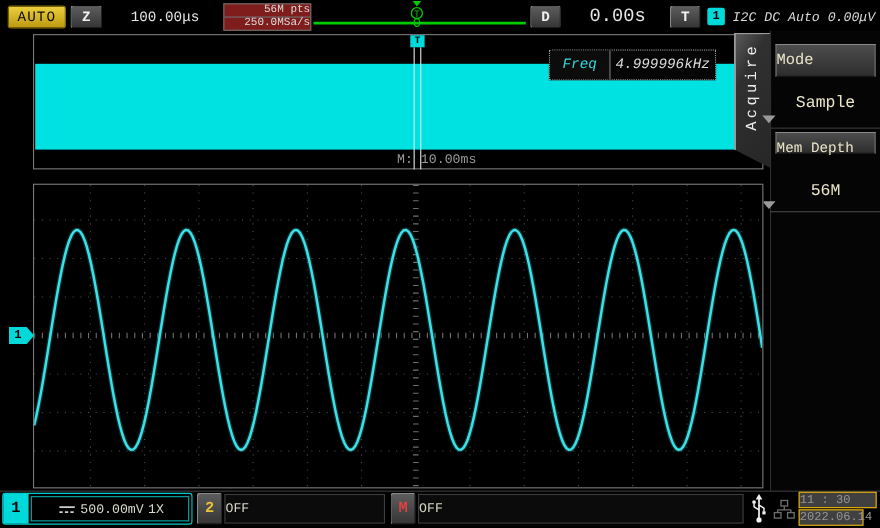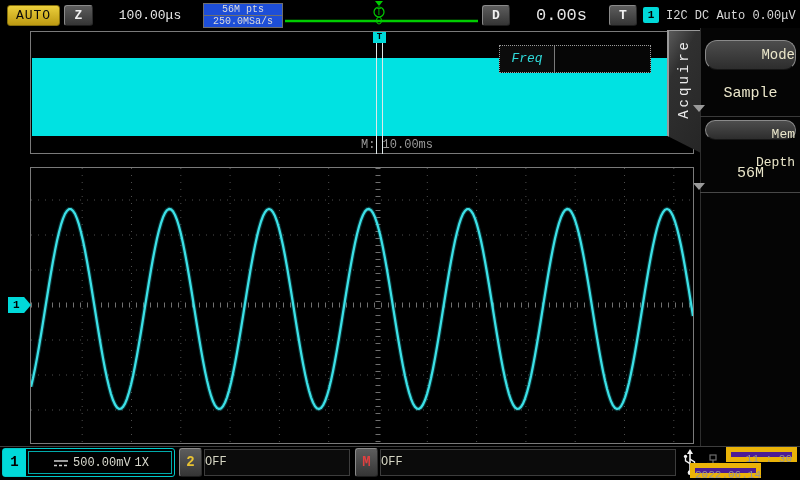--- a/index.html
+++ b/index.html
@@ -5,48 +5,48 @@
   html,body{margin:0;padding:0;background:#000;}
   #screen{position:relative;width:800px;height:480px;background:#000;overflow:hidden;
           font-family:"Liberation Mono","DejaVu Sans Mono",monospace;color:#d8d8d8;}
   .abs{position:absolute;box-sizing:border-box;}
   .btn-raised{background:linear-gradient(#5d5d5d,#353535);border:1px solid #8a8a8a;
               border-bottom-color:#1c1c1c;border-right-color:#2a2a2a;border-radius:3px;
               color:#f0f0f0;font-weight:bold;text-align:center;}
   .auto-btn{background:linear-gradient(#eccf3c,#bd9a12);border:1px solid #86700c;
             border-radius:3px;color:#0a0a0a;font-weight:normal;text-align:center;letter-spacing:1px;}
   .readout{color:#e6e6e6;text-align:center;}
-  .membox{background:#1d4ed8;border:1px solid #6e6e6e;font-size:10px;line-height:11px;
-          text-align:center;color:#dcdcdc;}
+  .membox{background:#7f1d1d;border:1px solid #6e6e6e;font-size:10px;line-height:11px;
+          text-align:right;color:#dcdcdc;}
   .membox .row2{border-top:1px solid #6e6e6e;}
   .badge-cyan{background:#00d9d9;color:#000;font-weight:bold;text-align:center;border-radius:2px;}
   .panel-border{border:1px solid #7a7a7a;background:#000;}
   .freq-box{border:1px dotted #9a9a9a;display:flex;background:#060606;font-style:italic;}
   .freq-label{width:54px;background:#0c0c0c;color:#2fd9d9;text-align:center;line-height:26px;
               font-size:13px;border-right:1px solid #7a7a7a;}
   .freq-value{flex:1;color:#dcdcdc;text-align:center;line-height:26px;font-size:13px;}
   .acq-tab{background:linear-gradient(120deg,#5a5a5a 0%,#303030 28%,#262626 100%);
            border-left:2px solid #9a9a9a;border-top:1px solid #9a9a9a;
            clip-path:polygon(0 0,100% 0,100% 100%,0 86%);}
   .acq-text{position:absolute;left:7px;top:8px;writing-mode:vertical-rl;transform:rotate(180deg);
             color:#ececec;font-size:14px;letter-spacing:3px;}
   .side-btn{background:linear-gradient(#4d4d4d,#2d2d2d);border:1px solid #8a8a8a;
-            border-bottom-color:#161616;border-radius:12px;color:#eae6ca;text-align:right;padding-left:44px;}
+            border-bottom-color:#161616;border-radius:0;color:#eae6ca;text-align:left;}
   .side-val{color:#eae6ca;text-align:center;}
   .tri-down{width:0;height:0;border-left:6px solid transparent;border-right:6px solid transparent;
             border-top:7px solid #9a9a9a;}
   .sep{background:#3a3a3a;height:1px;}
   .ch1-group{border:1px solid #00c9c9;border-radius:3px;background:#000;display:flex;}
   .ch1-badge{width:23px;background:#00d9d9;color:#000;font-weight:bold;font-size:14px;
              text-align:center;line-height:27px;}
   .ch1-valbox{flex:1;margin:2px;border:1px solid #00aaaa;display:flex;align-items:center;
               gap:4px;padding-left:24px;color:#d8d8cd;font-size:12px;}
   .off-box{border:1px solid #3d3d3d;background:#0b0b0b;color:#d6d6c4;font-size:12px;
            text-align:left;}
-  .dtbox{border:5px solid #eab308;color:#959595;font-size:11px;text-align:right;background:#4c1d95;}
+  .dtbox{border:1px solid #eab308;color:#959595;font-size:11px;text-align:left;background:#404040;}
   .mk{color:#9a9a9a;font-size:12px;}
 </style>
 </head>
 <body>
 
 <div id="screen">
 
   <div class="abs auto-btn" style="left:7px;top:5px;width:53px;height:21px;line-height:19px;font-size:13px;">AUTO</div>
 
   <div class="abs btn-raised" style="left:64px;top:5px;width:29px;height:21px;line-height:19px;font-size:13px;">Z</div>
@@ -67,27 +67,28 @@
   </svg>
 
   <div class="abs btn-raised" style="left:482px;top:5px;width:28px;height:21px;line-height:19px;font-size:13px;">D</div>
 
   <div class="abs readout" style="left:515px;top:5px;width:72px;line-height:21px;font-size:17px;text-align:right;">0.00s</div>
 
   <div class="abs btn-raised" style="left:609px;top:5px;width:28px;height:21px;line-height:19px;font-size:13px;">T</div>
 
   <div class="abs badge-cyan" style="left:643px;top:7px;width:16px;height:16px;line-height:16px;font-size:11px;">1</div>
 
-  <div class="abs" style="left:666px;top:6px;line-height:21px;font-size:12px;color:#d8d8d8;">I2C DC Auto 0.00μV</div>
+  <div class="abs" style="left:666px;top:6px;line-height:21px;font-size:12px;color:#d8d8d8;font-style:italic;">I2C DC Auto 0.00μV</div>
 
   <div class="abs panel-border" style="left:30px;top:31px;width:664px;height:123px;">
     <div class="abs" style="left:1px;top:26px;width:660px;height:78px;background:#00e2e2;"></div>
     <div class="abs mk" style="left:330px;top:106px;">M: 10.00ms</div>
     <div class="abs freq-box" style="left:468px;top:13px;width:152px;height:28px;">
       <div class="freq-label">Freq</div>
+      <div class="freq-value">4.999996kHz</div>
     </div>
     <div class="abs" style="left:345px;top:11px;width:7px;height:111px;border-left:1px solid #dfe8e8;border-right:1px solid #dfe8e8;"></div>
     <div class="abs badge-cyan" style="left:342px;top:0;width:13px;height:11px;line-height:11px;font-size:9px;border-radius:0;">T</div>
   </div>
 
   <div class="abs acq-tab" style="left:667px;top:30px;width:34px;height:123px;">
     <div class="acq-text">Acquire</div>
   </div>
 
   <div class="abs" style="left:700px;top:28px;width:100px;height:418px;background:#050505;border-left:1px solid #2e2e2e;"></div>
@@ -169,15 +170,15 @@
     <rect x="8" y="1" width="6" height="5" fill="none" stroke="#6e6e6e" stroke-width="1.2"></rect>
     <line x1="11" y1="6" x2="11" y2="9.5" stroke="#6e6e6e" stroke-width="1.2"></line>
     <line x1="5" y1="9.5" x2="17" y2="9.5" stroke="#6e6e6e" stroke-width="1.2"></line>
     <line x1="5" y1="9.5" x2="5" y2="12" stroke="#6e6e6e" stroke-width="1.2"></line>
     <line x1="17" y1="9.5" x2="17" y2="12" stroke="#6e6e6e" stroke-width="1.2"></line>
     <rect x="2" y="12" width="6" height="5" fill="none" stroke="#6e6e6e" stroke-width="1.2"></rect>
     <rect x="14" y="12" width="6" height="5" fill="none" stroke="#6e6e6e" stroke-width="1.2"></rect>
   </svg>
 
   <div class="abs dtbox" style="left:726px;top:447px;width:71px;height:15px;line-height:14px;">11 : 30</div>
-  <div class="abs dtbox" style="left:690px;top:463px;width:71px;height:15px;line-height:14px;">2022.06.14</div>
+  <div class="abs dtbox" style="left:726px;top:463px;width:59px;height:15px;line-height:14px;">2022.06.14</div>
 
 </div>
 
 </body></html>

